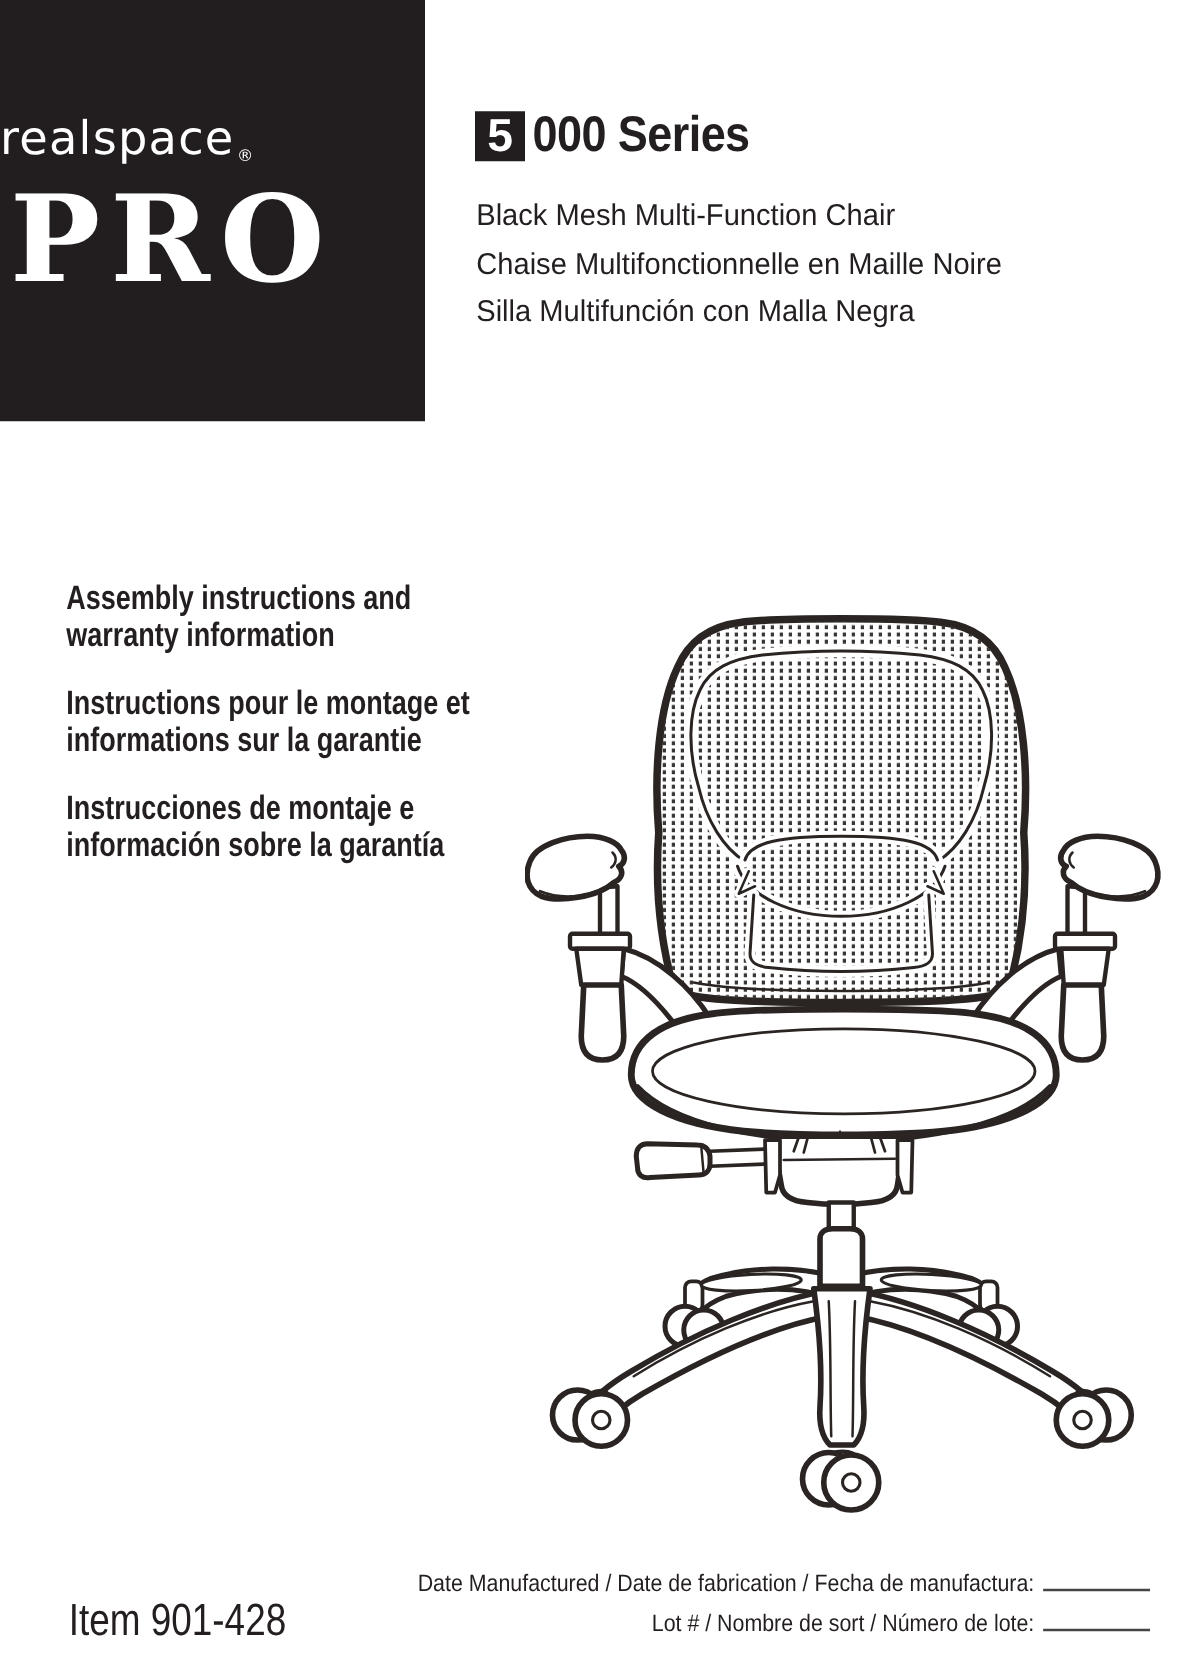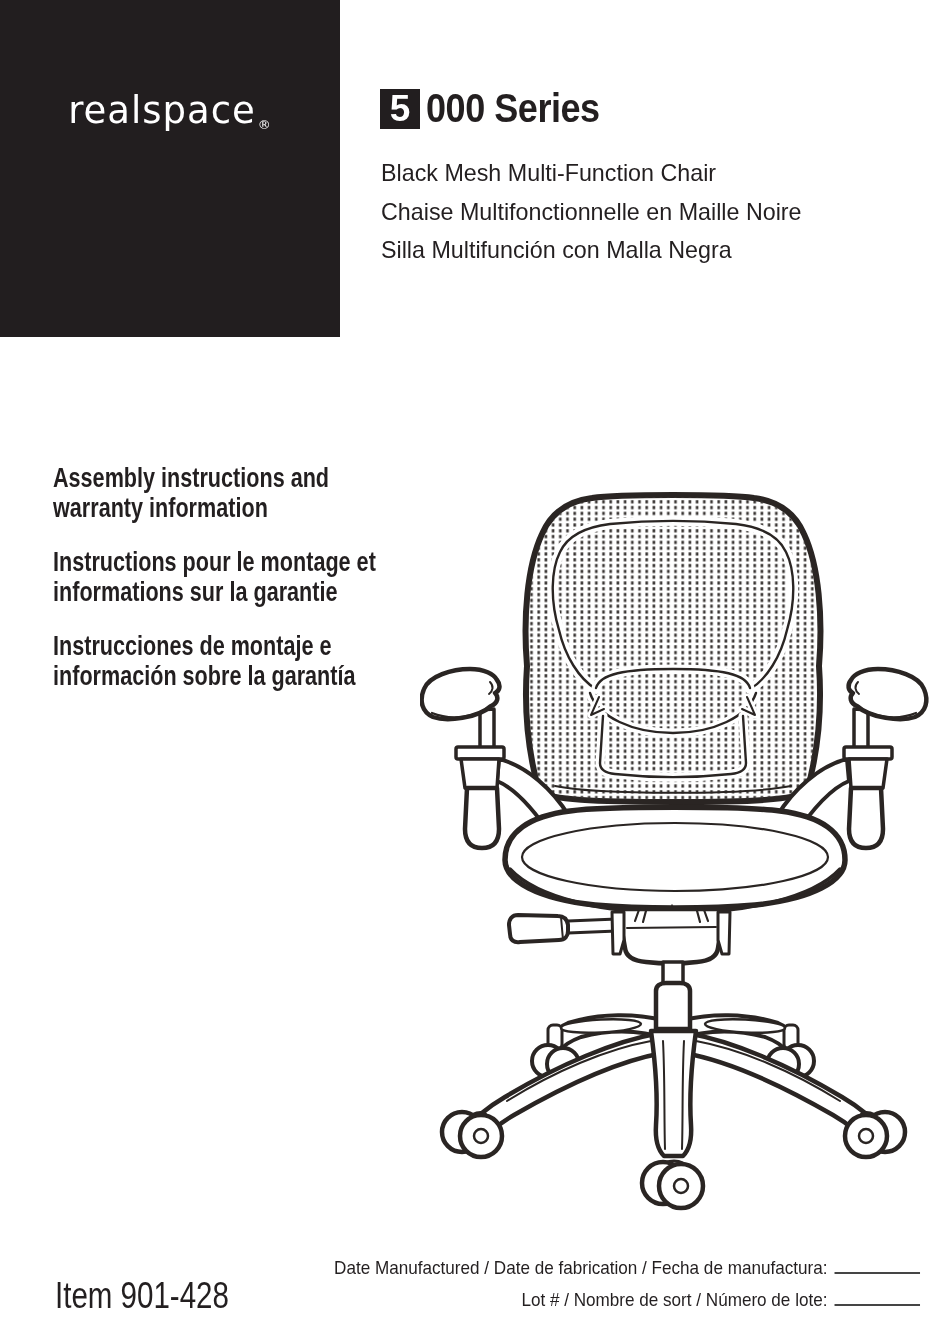--- a/index.html
+++ b/index.html
@@ -1,21 +1,21 @@
 <!DOCTYPE html>
 <html><head>
 <meta charset="utf-8">
 <style>
   html,body{margin:0;padding:0}
   body{width:950px;height:1331px;position:relative;background:#ffffff;
        font-family:"Liberation Sans",sans-serif;color:#231f20;overflow:hidden}
 
   
   .logo-box{position:absolute;left:0;top:0;width:340px;height:337px;background:#221e1f;
-            display:flex;flex-direction:column;align-items:center}
+            display:flex;flex-direction:column;align-items:flex-start}
   .brand{margin-top:92px;font-family:"DejaVu Sans",sans-serif;font-weight:400;
          font-size:37px;line-height:1;color:#ffffff;letter-spacing:1px;white-space:nowrap}
   .reg{font-size:13px;position:relative;top:6px;margin-left:2px}
   .pro{margin-top:15px;font-family:"DejaVu Serif",serif;font-weight:800;font-size:96px;
        line-height:1;color:#ffffff;letter-spacing:8px;text-indent:8px;white-space:nowrap}
 
   
   .series{position:absolute;left:380px;top:86px;display:flex;align-items:center}
   .digit-box{width:40px;height:40px;background:#221e1f;color:#fff;font-weight:700;
              font-size:37px;display:flex;align-items:center;justify-content:center}
@@ -42,20 +42,21 @@
               line-height:32px;transform:scaleX(.9);transform-origin:right top;white-space:nowrap}
   .blank{display:inline-block;width:95px;height:14px;border-bottom:2px solid #454545;margin-left:8px}
 </style>
 </head>
 <body>
 
 <div class="logo-box">
   <div class="brand">
     <span>realspace</span><span class="reg">®</span>
   </div>
+  <div class="pro">PRO</div>
 </div>
 
 <div class="series">
   <div class="digit-box">
     <span>5</span>
   </div>
   <div class="series-rest">000 Series</div>
 </div>
 
 <div class="products">

